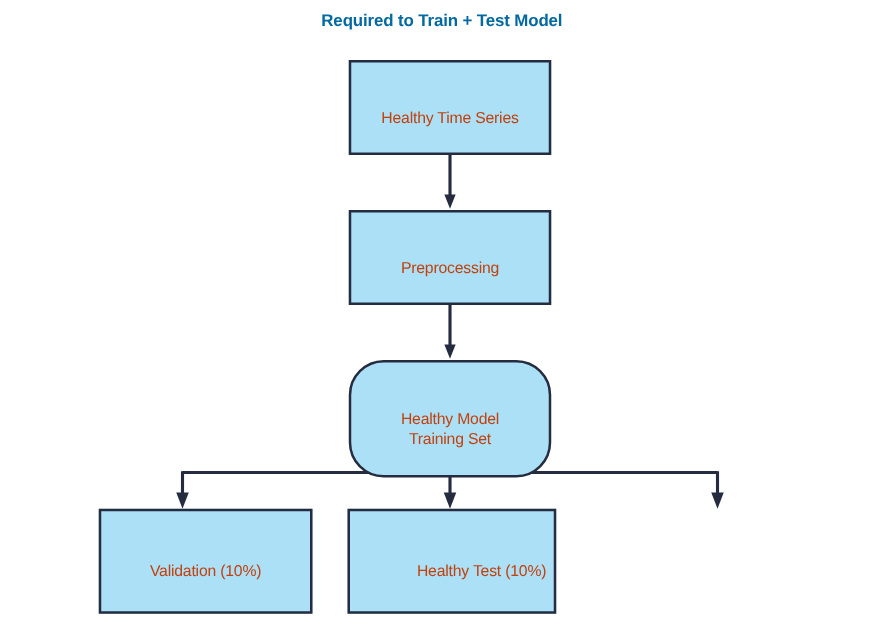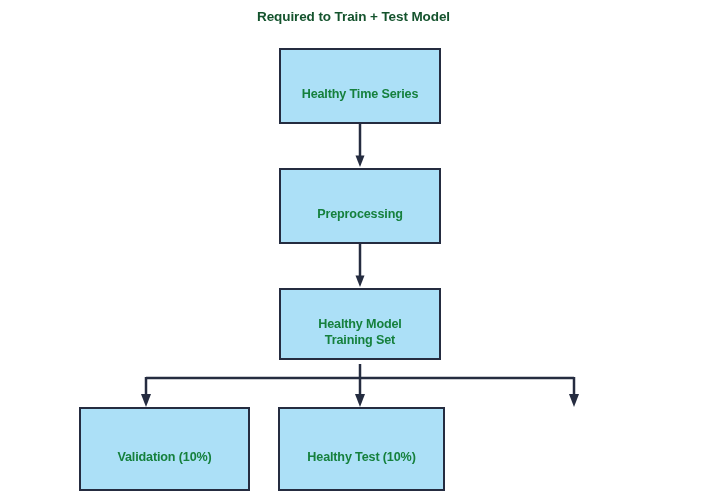--- a/index.html
+++ b/index.html
@@ -30,50 +30,50 @@
     pointer-events: none;
   }
   .diagram-title {
     position: absolute;
     left: 0;
     top: 8px;
     width: 707px;
     text-align: center;
     font-size: 13.5px;
     font-weight: bold;
-    color: #14532d;
+    color: #0369a1;
     letter-spacing: -0.1px;
     line-height: 18px;
   }
   .node-box {
     position: absolute;
     box-sizing: border-box;
     background: #ace0f7;
     border: 2.5px solid #252c40;
     display: flex;
     align-items: center;
     justify-content: center;
     text-align: center;
   }
   .node-label {
     font-size: 12.6px;
-    font-weight: bold;
-    color: #15803d;
+    font-weight: normal;
+    color: #c2410c;
     line-height: 16px;
     letter-spacing: -0.15px;
     white-space: pre-line;
     padding: 0 6px;
     margin-top: 16px;
   }
   
   #node-healthy-time-series { left: 279px; top: 48px;  width: 162px; height: 76px; }
   #node-preprocessing       { left: 279px; top: 168px; width: 162px; height: 76px; }
-  #node-healthy-model-training-set { left: 279px; top: 288px; width: 162px; height: 72px; }
+  #node-healthy-model-training-set { left: 279px; top: 288px; width: 162px; height: 94px; border-radius: 28px; }
   #node-validation { left: 79px;  top: 407px; width: 171px; height: 84px; }
-  #node-healthy-test { left: 278px; top: 407px; width: 167px; height: 84px; }
+  #node-healthy-test { left: 278px; top: 407px; width: 167px; height: 84px; justify-content: flex-end; }
   #node-training   { left: 492px; top: 407px; width: 170px; height: 84px; }
 </style>
 </head>
 <body>
 
 <div id="diagram-root">
 
   <div class="diagram-title">Required to Train + Test Model</div>
 
   <svg id="connector-layer" viewBox="0 0 707 502" width="707" height="502" xmlns="http://www.w3.org/2000/svg">

